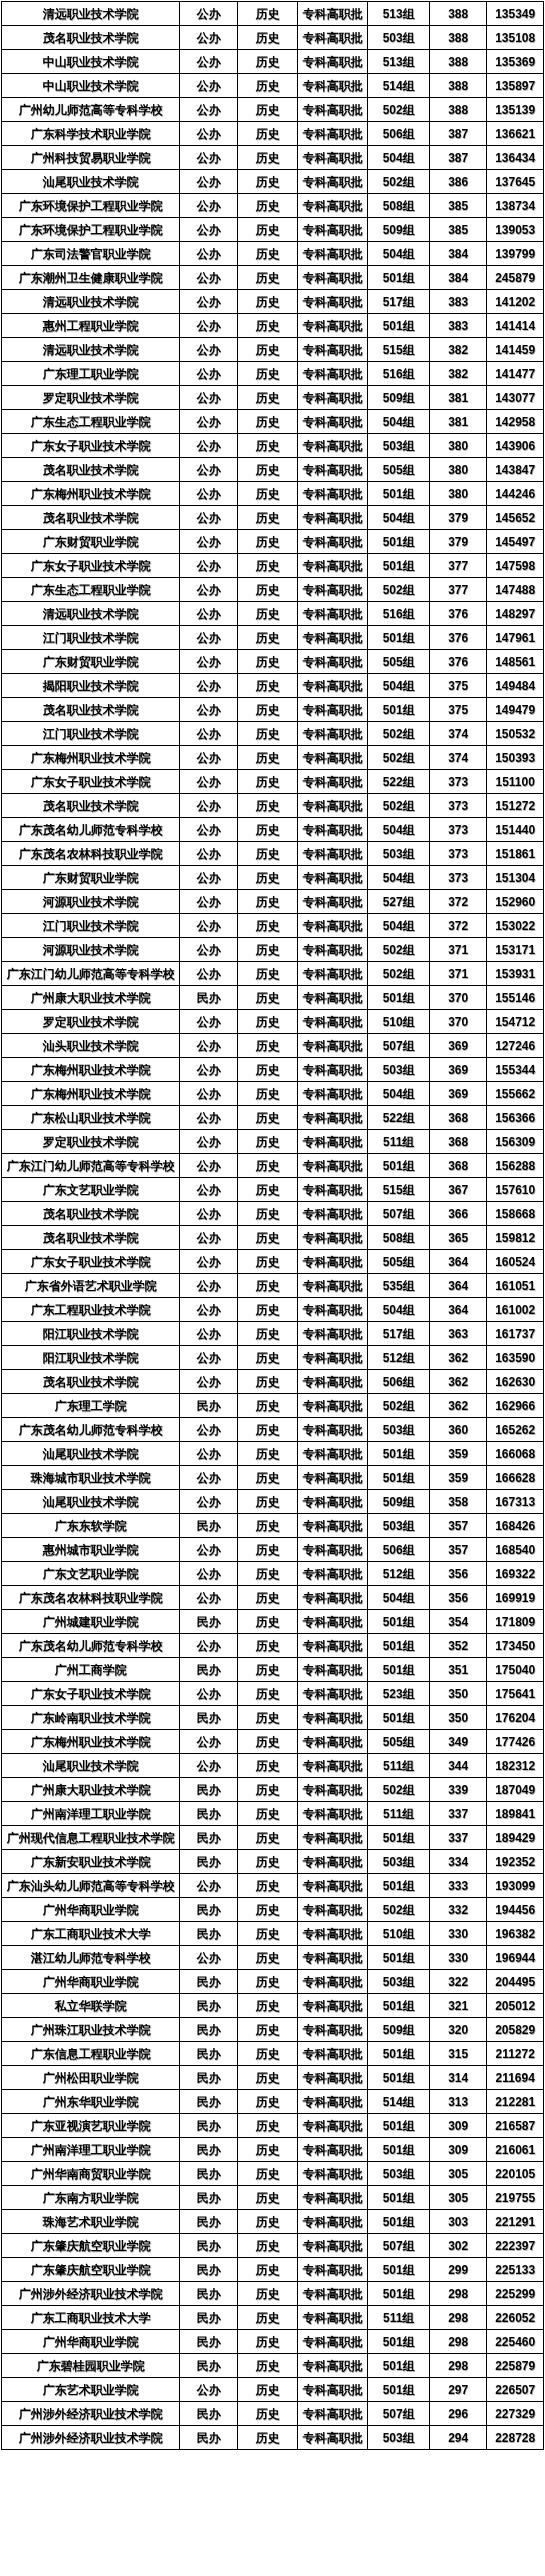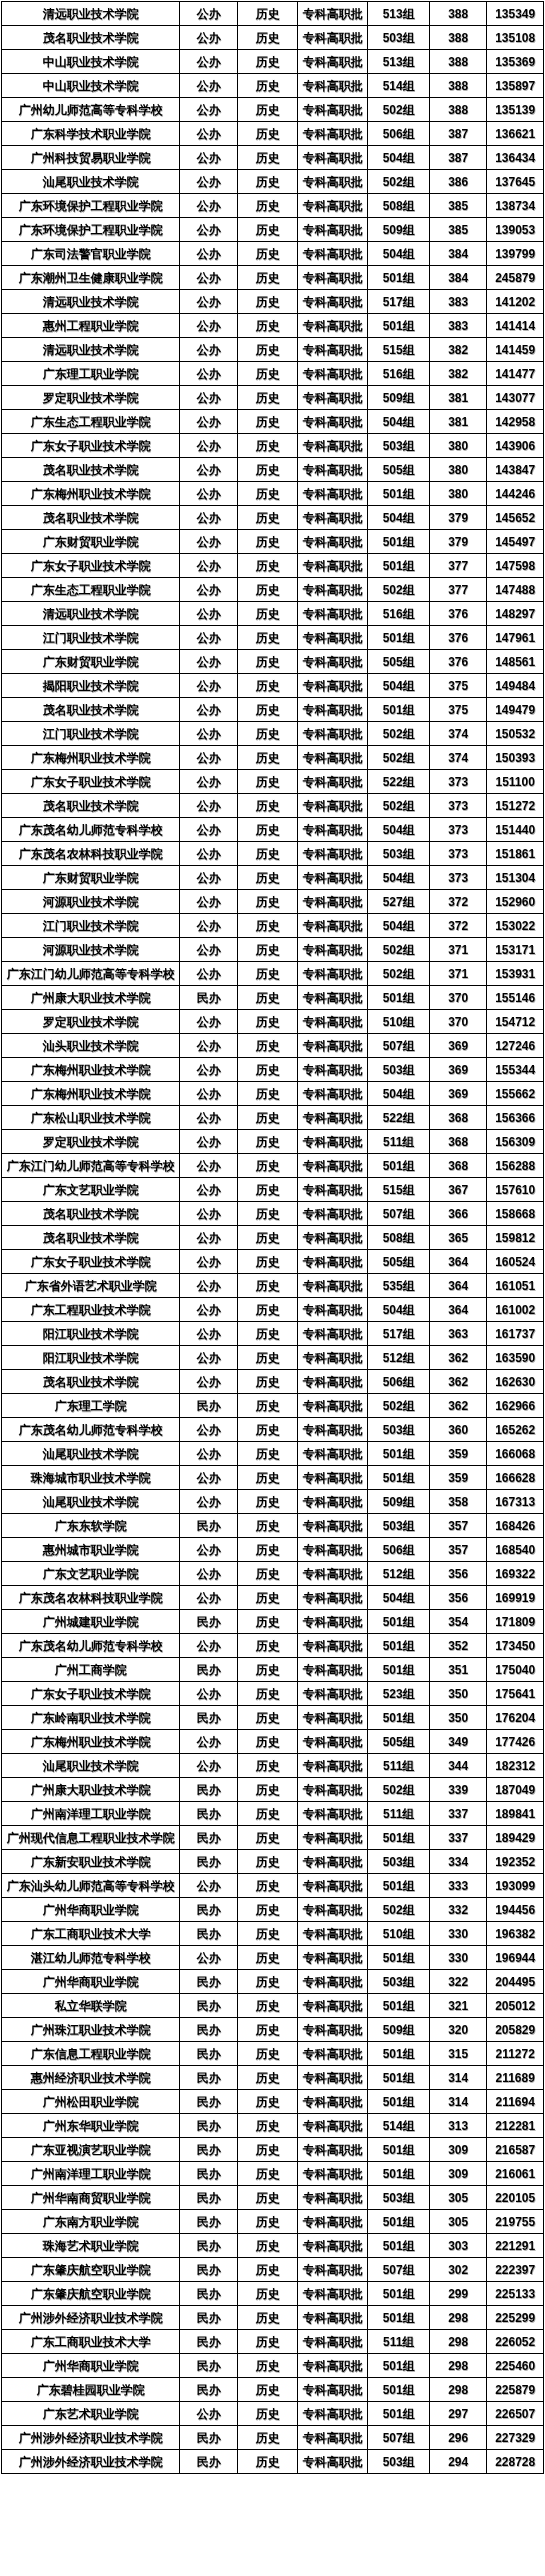--- a/index.html
+++ b/index.html
@@ -812,29 +812,20 @@
       <tr data-name="table-row">
         <td data-name="school-name-cell">广东信息工程职业学院</td>
         <td data-name="ownership-cell">民办</td>
         <td data-name="subject-cell">历史</td>
         <td data-name="batch-cell">专科高职批</td>
         <td data-name="group-cell">501组</td>
         <td data-name="score-cell">315</td>
         <td data-name="rank-cell">211272</td>
       </tr>
       <tr data-name="table-row">
-        <td data-name="school-name-cell">惠州经济职业技术学院</td>
-        <td data-name="ownership-cell">民办</td>
-        <td data-name="subject-cell">历史</td>
-        <td data-name="batch-cell">专科高职批</td>
-        <td data-name="group-cell">501组</td>
-        <td data-name="score-cell">314</td>
-        <td data-name="rank-cell">211689</td>
-      </tr>
-      <tr data-name="table-row">
         <td data-name="school-name-cell">广州松田职业学院</td>
         <td data-name="ownership-cell">民办</td>
         <td data-name="subject-cell">历史</td>
         <td data-name="batch-cell">专科高职批</td>
         <td data-name="group-cell">501组</td>
         <td data-name="score-cell">314</td>
         <td data-name="rank-cell">211694</td>
       </tr>
       <tr data-name="table-row">
         <td data-name="school-name-cell">广州东华职业学院</td>

